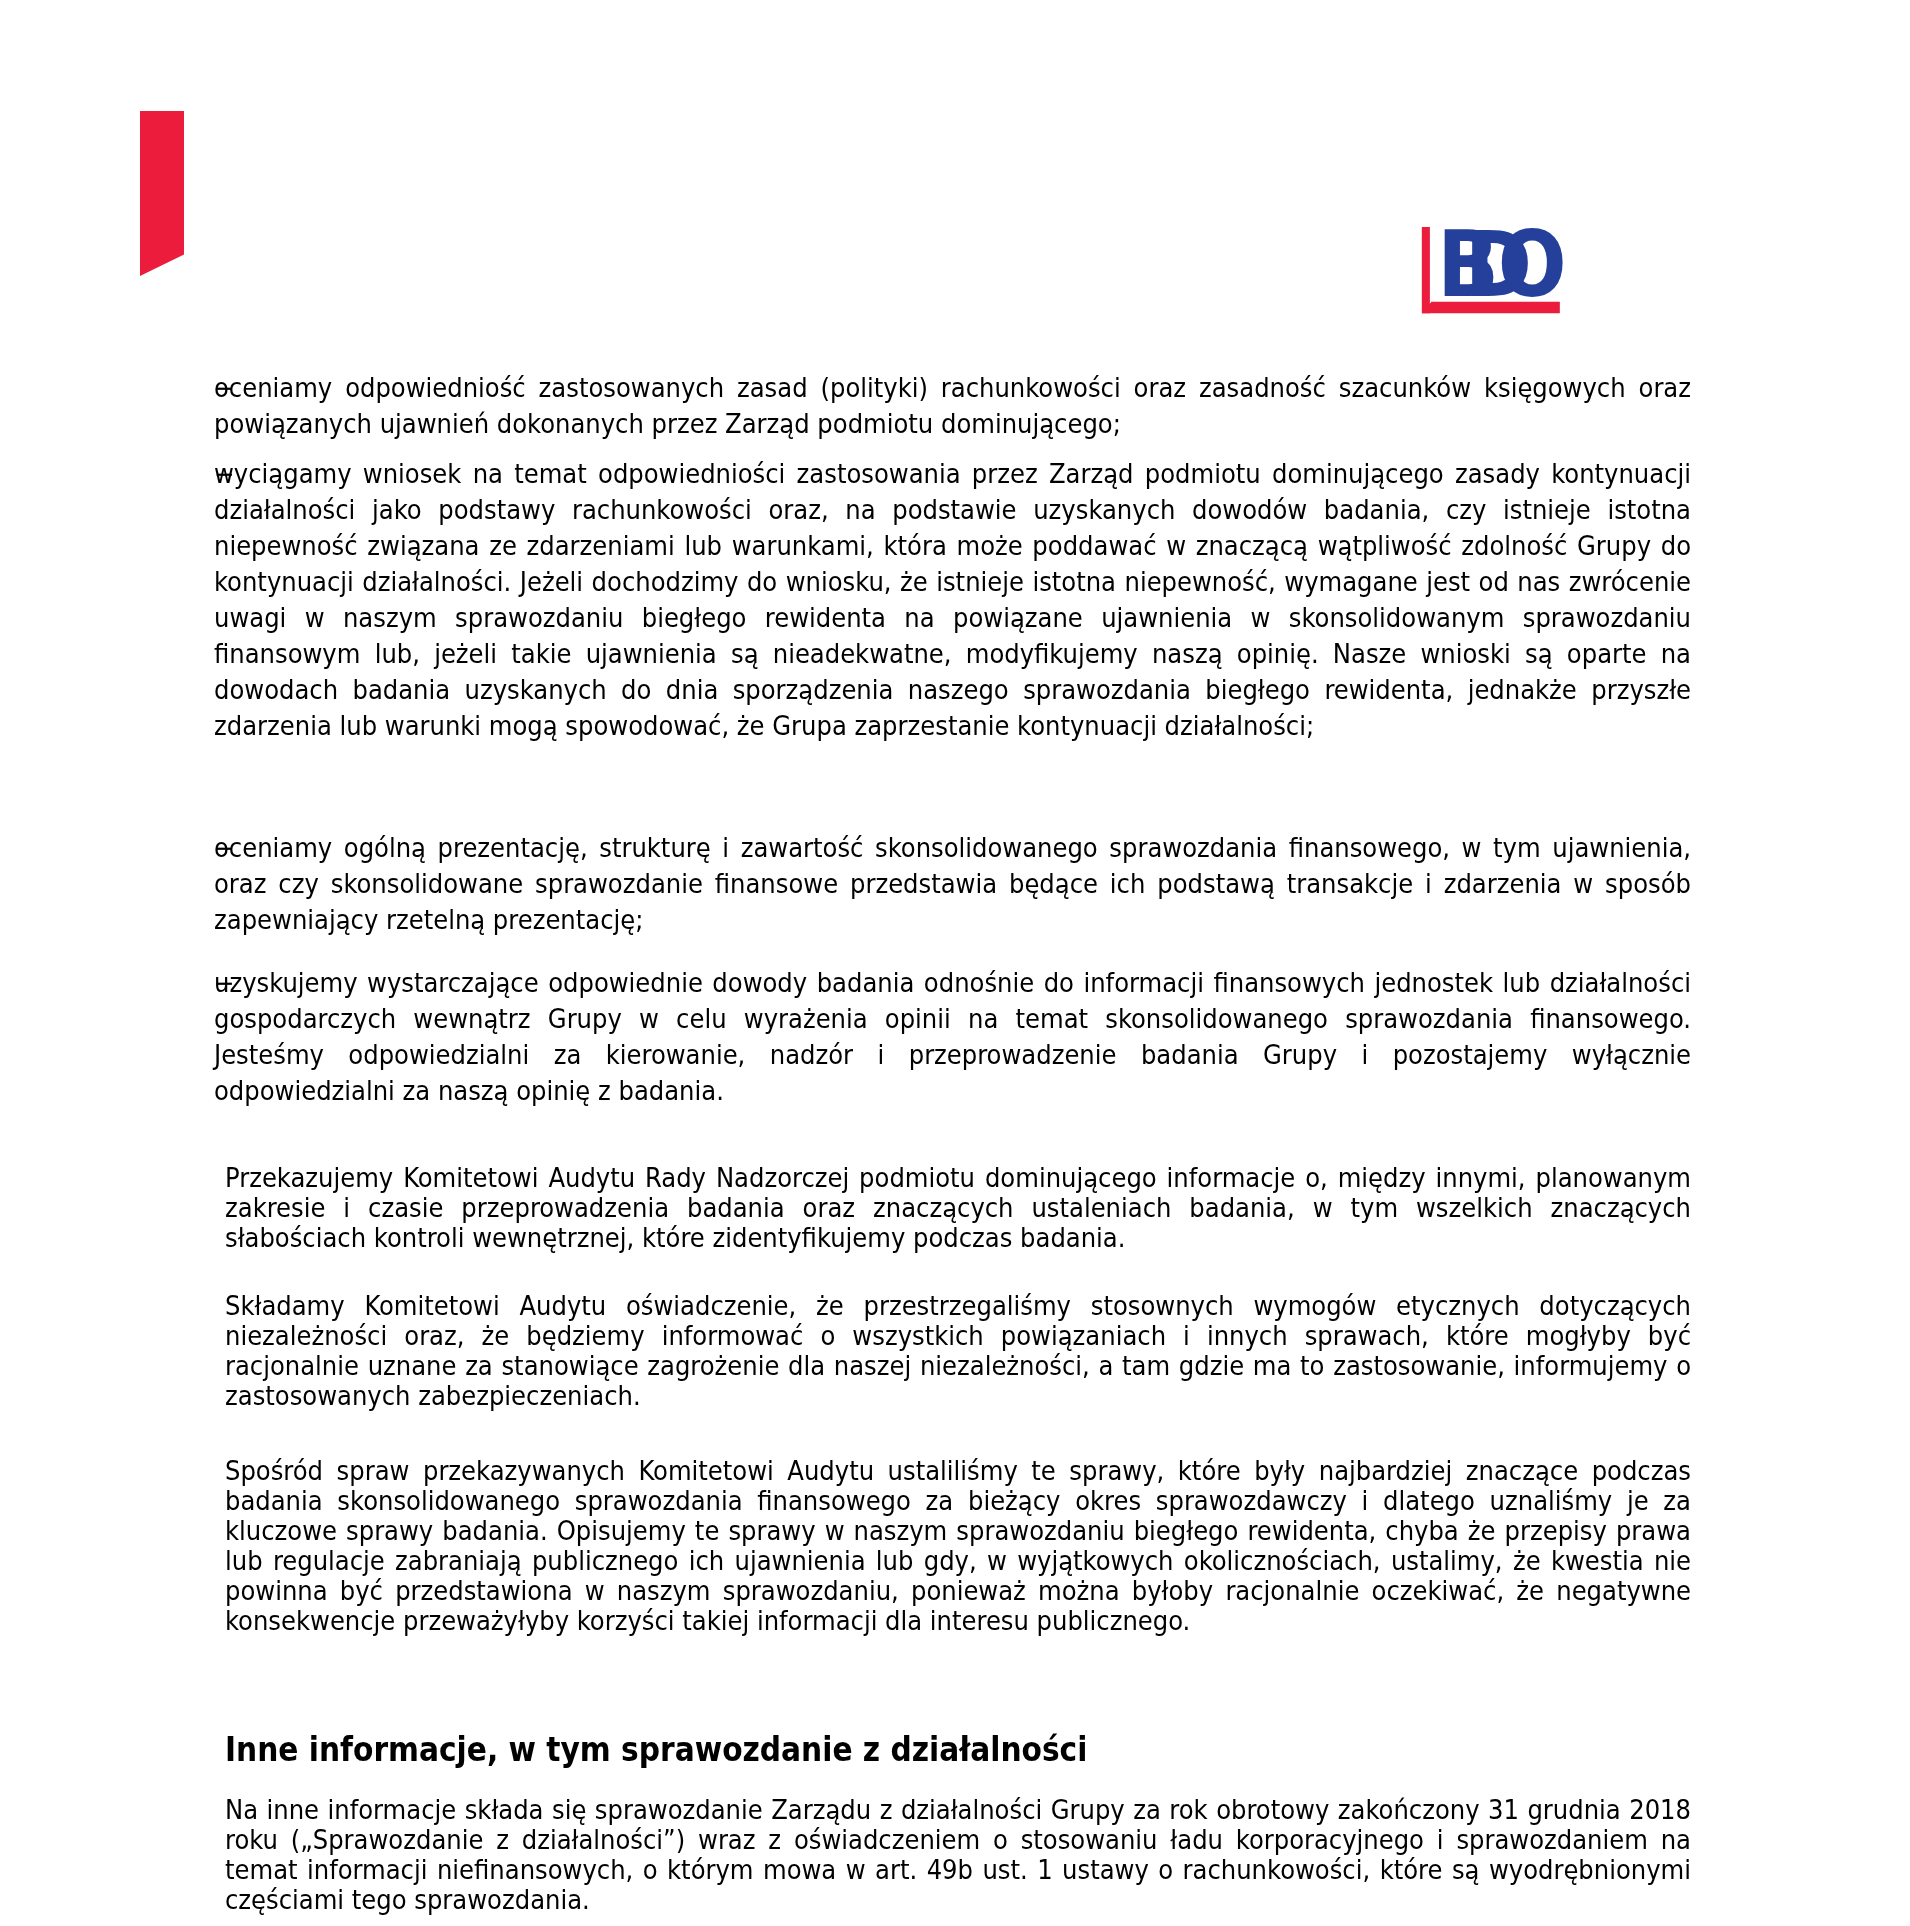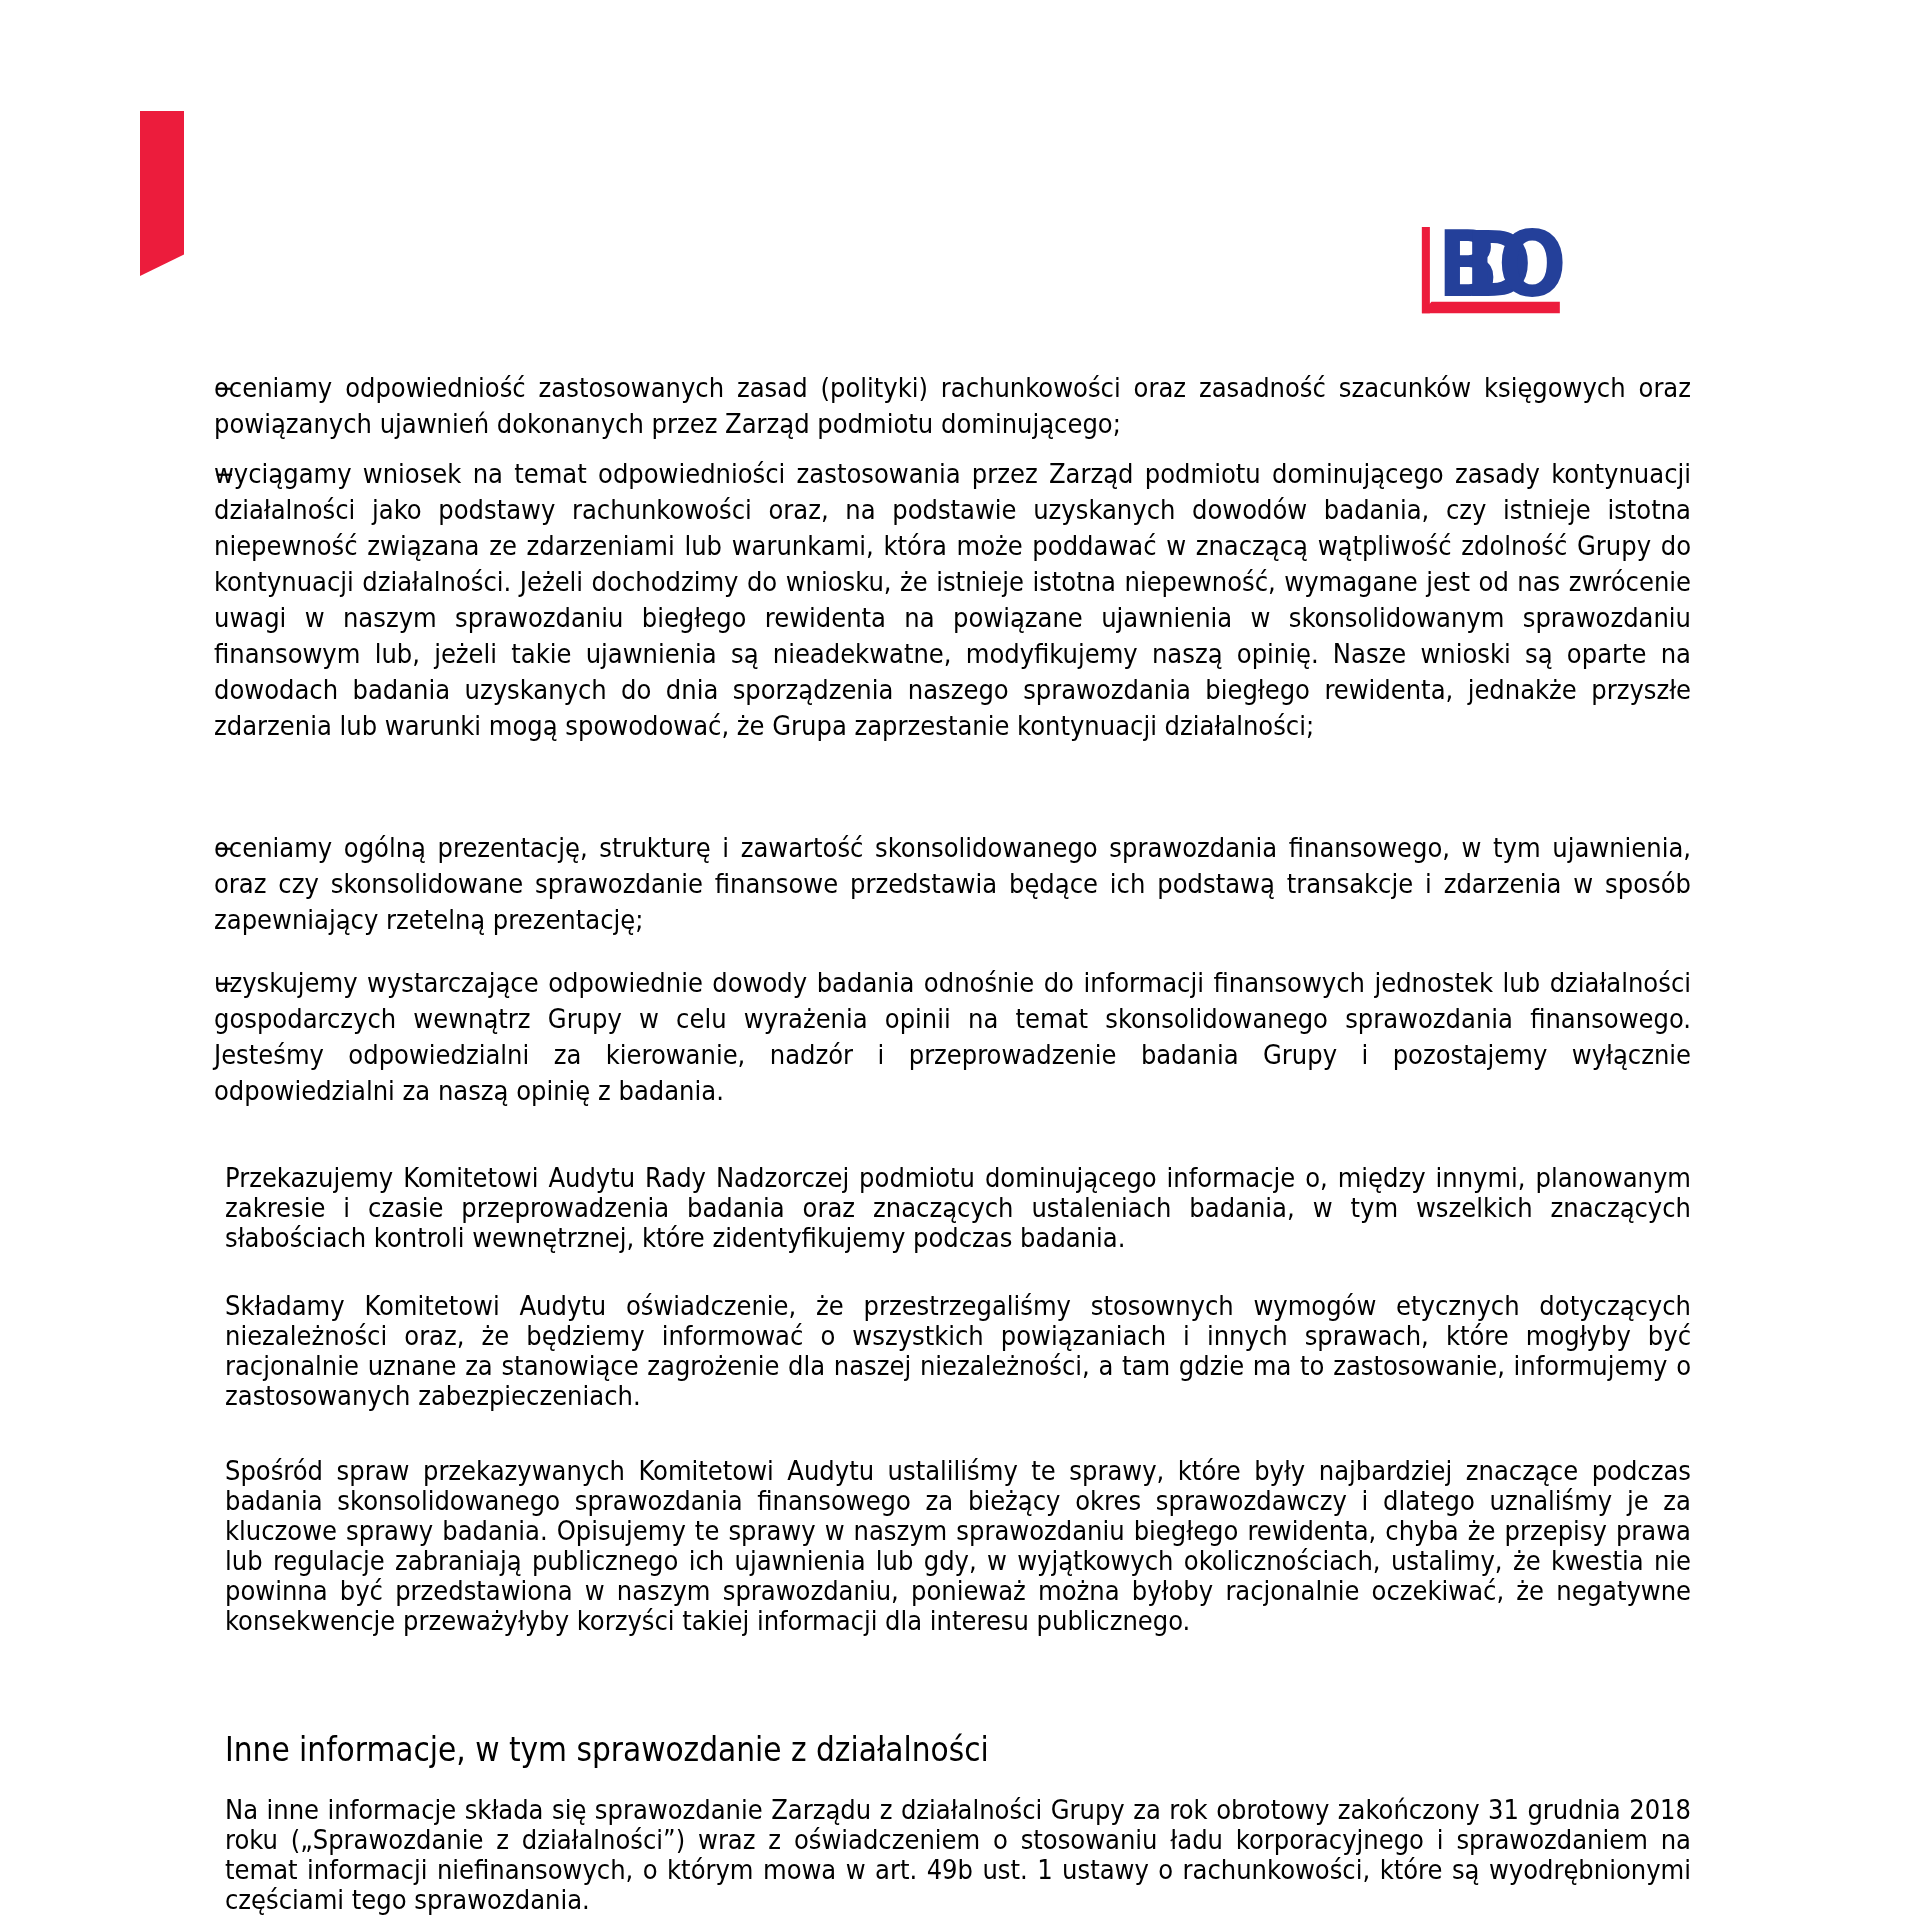--- a/index.html
+++ b/index.html
@@ -7,21 +7,21 @@
          font-family:"DejaVu Sans Condensed","DejaVu Sans", sans-serif; color:#000; }
   .redbar { position:absolute; background:#ec1c3c; }
   #bar-top { left:140px; top:111px; width:44px; height:165px;
              clip-path: polygon(0 0, 100% 0, 100% 87%, 0 100%); }
   #logo { position:absolute; left:1421px; top:227px; width:270px; height:92px; }
   .txt { position:absolute; left:225px; width:1466px; font-size:27px; line-height:30px;
          text-align:justify; transform-origin:left top; }
   .bullet { position:absolute; left:214px; width:1477px; font-size:27px; line-height:36px; }
   .bullet .dash { position:absolute; left:0; top:0; }
   .bullet .btext { text-align:justify; display:block; }
-  .heading { position:absolute; left:225px; font-size:33px; font-weight:normal; line-height:39px; }
+  .heading { position:absolute; left:225px; font-size:33px; font-weight:bold; line-height:39px; }
 </style>
 </head>
 <body>
 
 <div id="bar-top" class="redbar"></div>
 
 <svg id="logo" viewBox="0 0 700 240" xmlns="http://www.w3.org/2000/svg">
   <rect x="0" y="0" width="21" height="225" fill="#ec1c3c"></rect>
   <polygon points="25,210 360,210 360,240 0,240" fill="#ec1c3c" transform="translate(0,-15)"></polygon>
   <text x="40" y="180" font-family="DejaVu Sans Condensed, DejaVu Sans, sans-serif" font-weight="bold" font-size="235" fill="#24409a" letter-spacing="-8" textLength="330">BDO</text>

